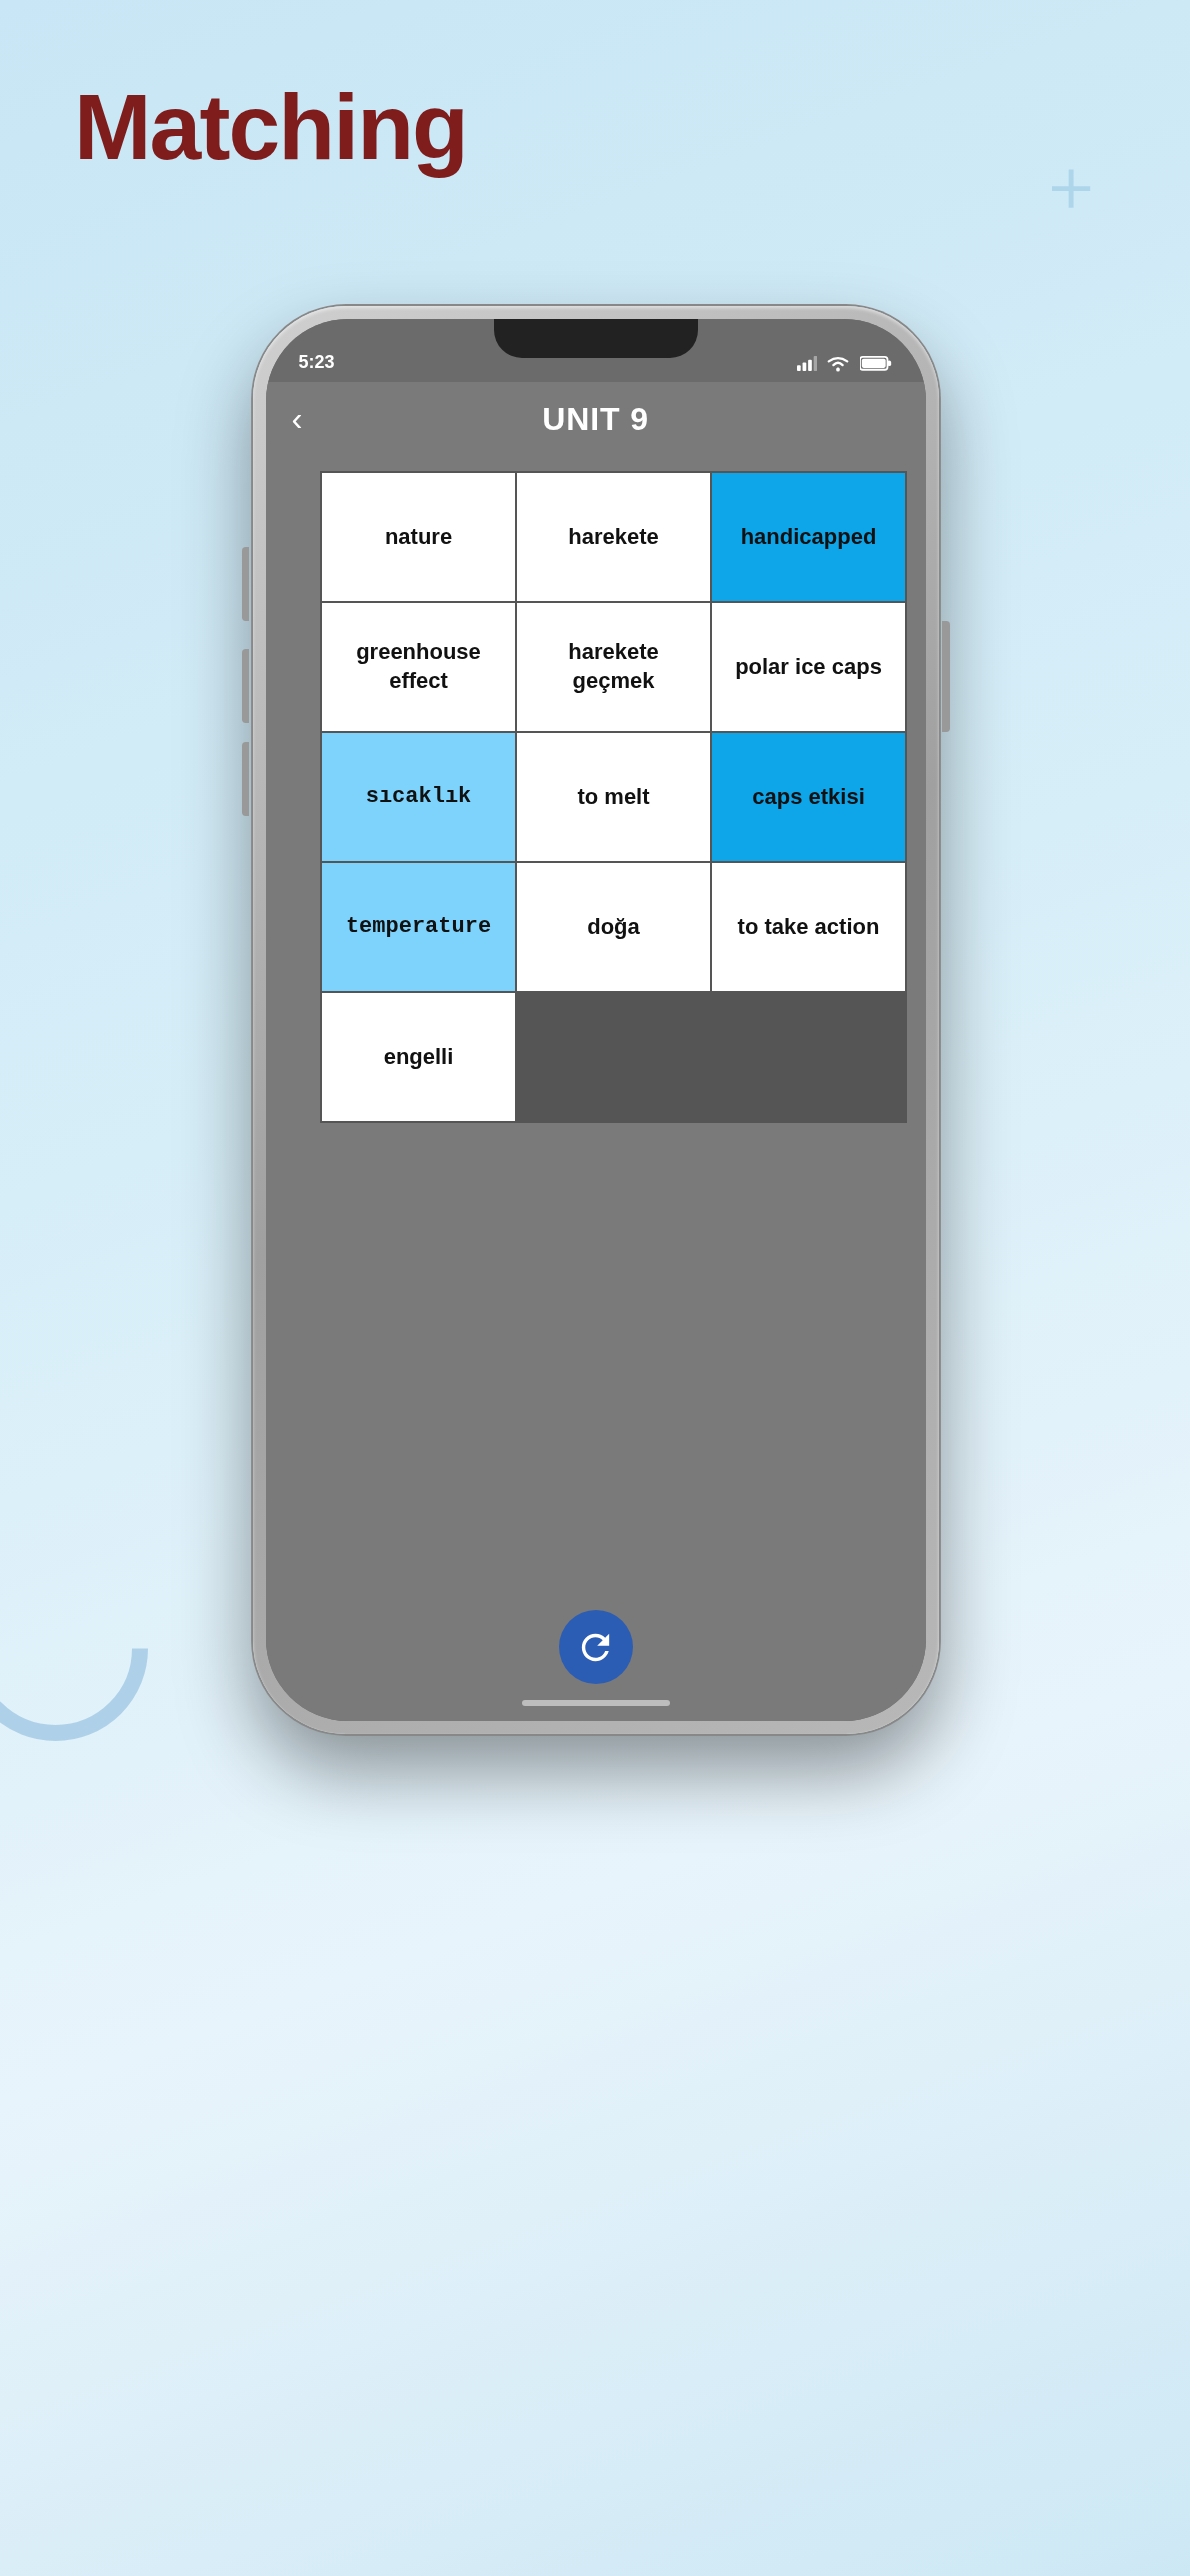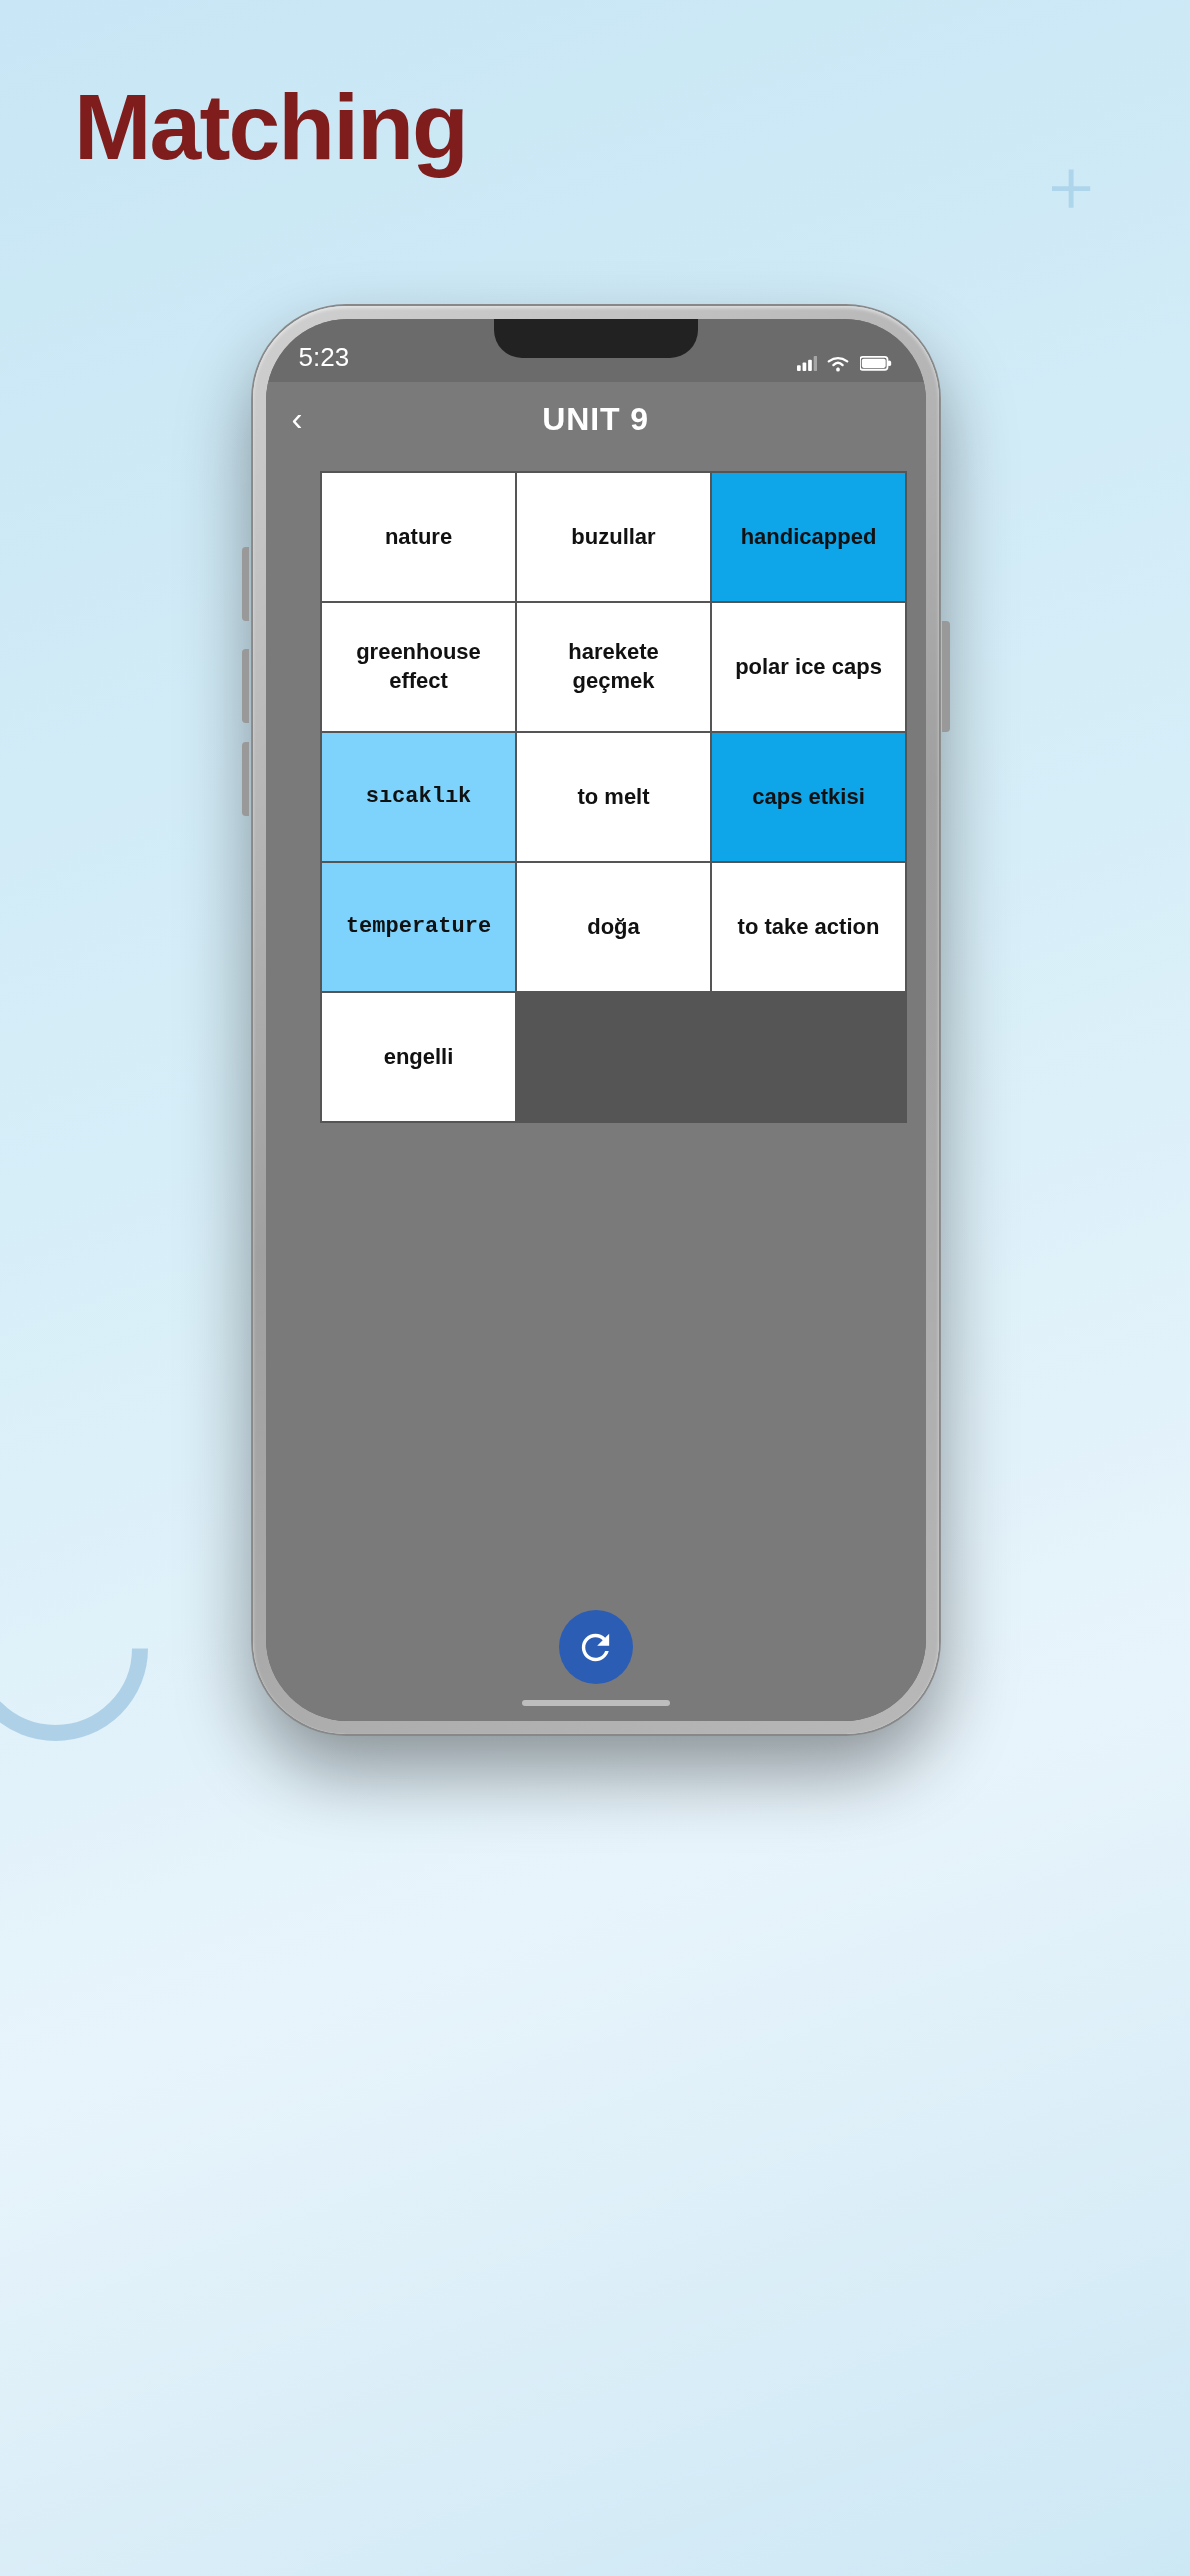--- a/index.html
+++ b/index.html
@@ -124,22 +124,22 @@
       height: 63px;
       display: flex;
       align-items: flex-end;
       justify-content: space-between;
       padding: 0 33px 9.3px;
       z-index: 9;
       background: #6b6b6b;
     }
 
     .status-time {
-      font-size: 26px;
-      font-weight: 400;
+      font-size: 18px;
+      font-weight: 700;
       color: white;
     }
 
     .status-icons {
       display: flex;
       align-items: center;
       gap: 9.3px;
     }
 
     .status-icons svg {
@@ -314,21 +314,21 @@
       </div>
 
       <div class="content-area">
 
         <div class="cards-grid">
 
           <div class="card">
             <span class="card-text">nature</span>
           </div>
           <div class="card">
-            <span class="card-text">buzullar</span>
+            <span class="card-text">harekete</span>
           </div>
 
           <div class="card red">
             <span class="card-text">handicapped</span>
           </div>
 
           <div class="card">
             <span class="card-text">greenhouse effect</span>
           </div>
           <div class="card">

